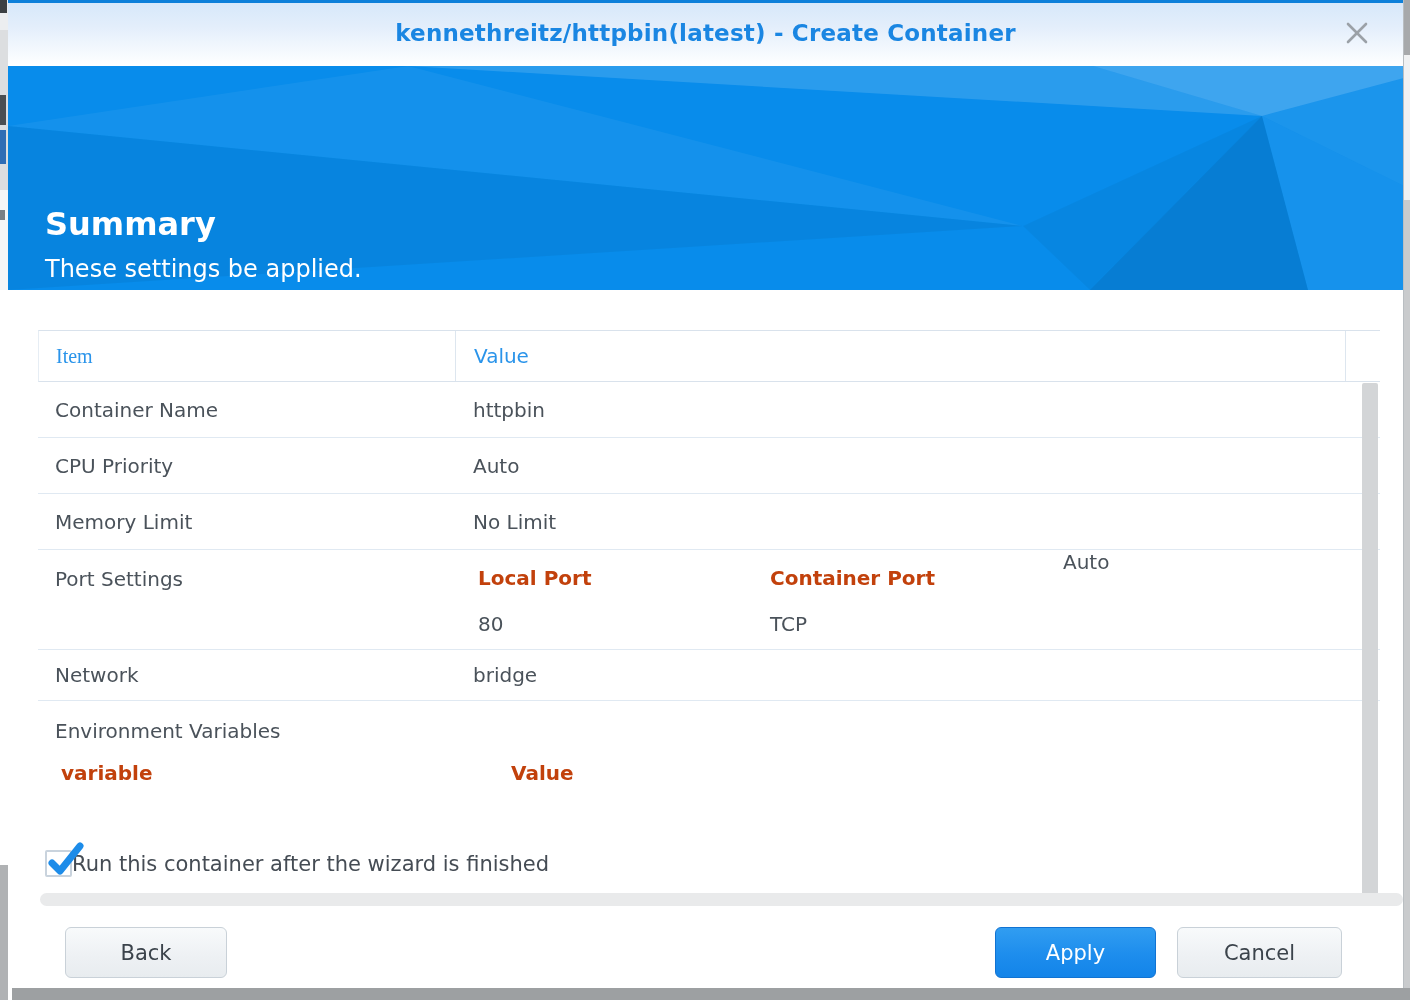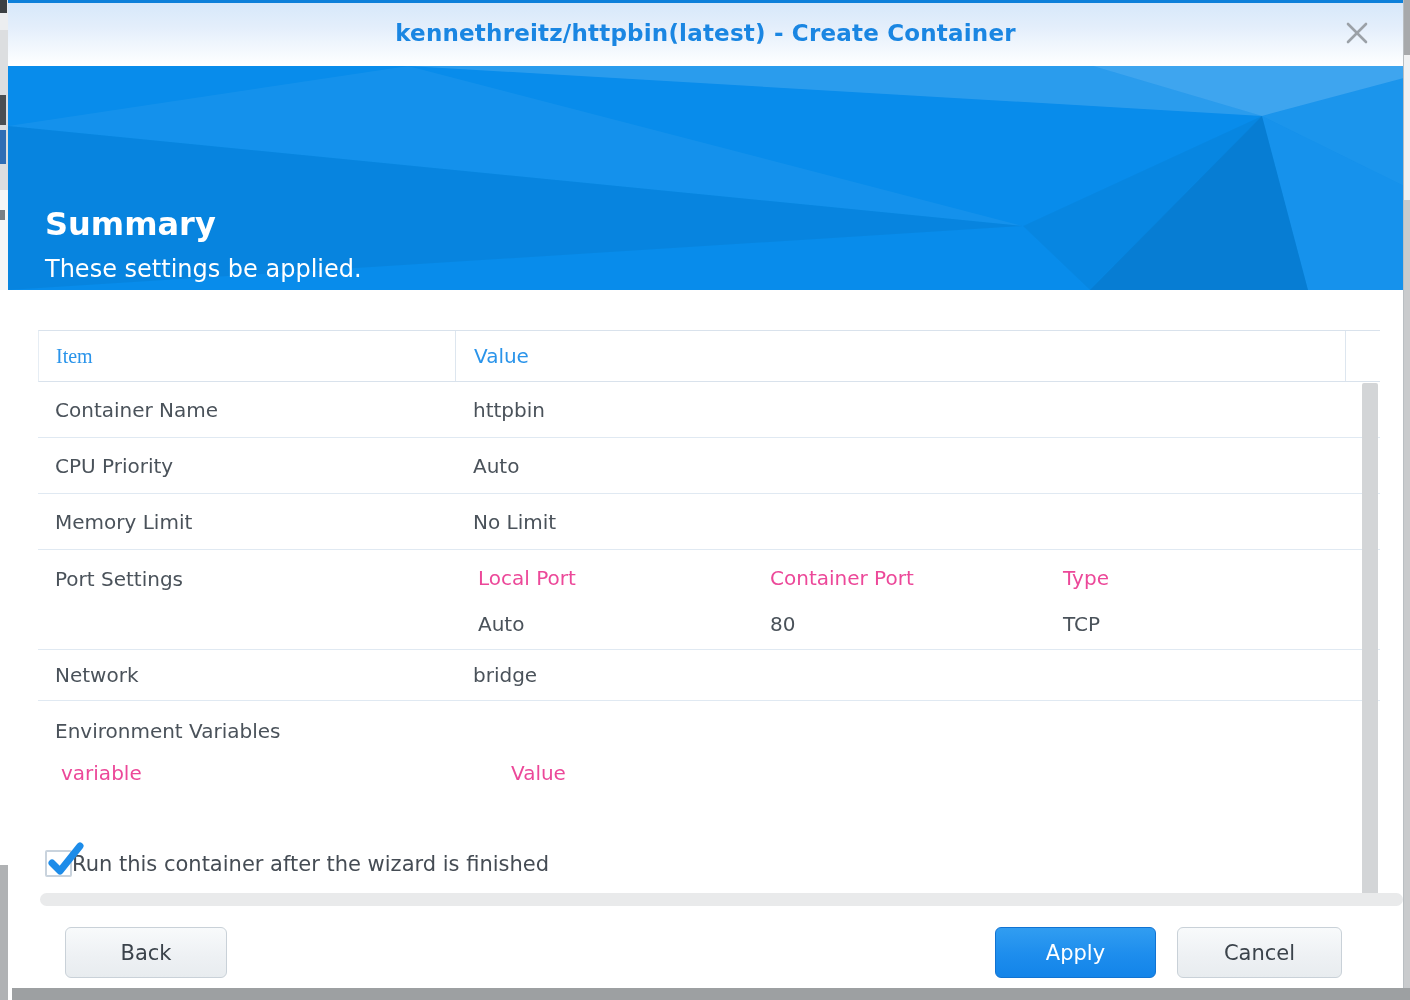--- a/index.html
+++ b/index.html
@@ -48,21 +48,21 @@
   .trow.port{height:100px;align-items:flex-start;}
   .trow.env{height:73px;align-items:flex-start;border-bottom:none;flex-direction:column;}
   .td{box-sizing:border-box;}
   .td.c-item{width:417px;padding-left:17px;}
   .td.c-value{flex:1;padding-left:18px;}
   .pt17{padding-top:17px;}
 
   .subgrid{display:grid;margin-left:5px;}
   .subgrid.cols3{grid-template-columns:292px 293px 1fr;}
   .subgrid.cols2{grid-template-columns:439px 1fr;gap:11px;}
-  .sub-h{font-weight:400;color:#ec4899;height:46px;padding-top:16px;box-sizing:content-box;}
+  .sub-h{font-weight:700;color:#c2410c;height:46px;padding-top:16px;box-sizing:content-box;}
   .sub-h.nopad{height:auto;padding-top:18px;}
   .sub-v{color:#4a525a;}
 
   
   .vscroll{left:1354px;top:383px;width:16px;height:522px;background:#d3d5d7;border-radius:2px;}
   .hscroll{left:32px;top:893px;width:1363px;height:13px;background:#e9eaeb;border-radius:7px;}
 
   
   .chk-row{left:37px;top:849px;height:29px;display:flex;align-items:center;}
   .chk-box{position:relative;width:27px;height:27px;background:#ffffff;border:2px solid #c9d3dd;
@@ -156,21 +156,20 @@
         <div class="td c-value">No Limit</div>
       </div>
 
 
       <div class="trow port">
         <div class="td c-item pt17">Port Settings</div>
         <div class="td c-value">
           <div class="subgrid cols3">
             <div class="sub-h">Local Port</div>
             <div class="sub-h">Container Port</div>
-            <div class="sub-h">Type</div>
             <div class="sub-v">Auto</div>
             <div class="sub-v">80</div>
             <div class="sub-v">TCP</div>
           </div>
         </div>
       </div>
 
       <div class="trow center h51">
         <div class="td c-item">Network</div>
         <div class="td c-value">bridge</div>

